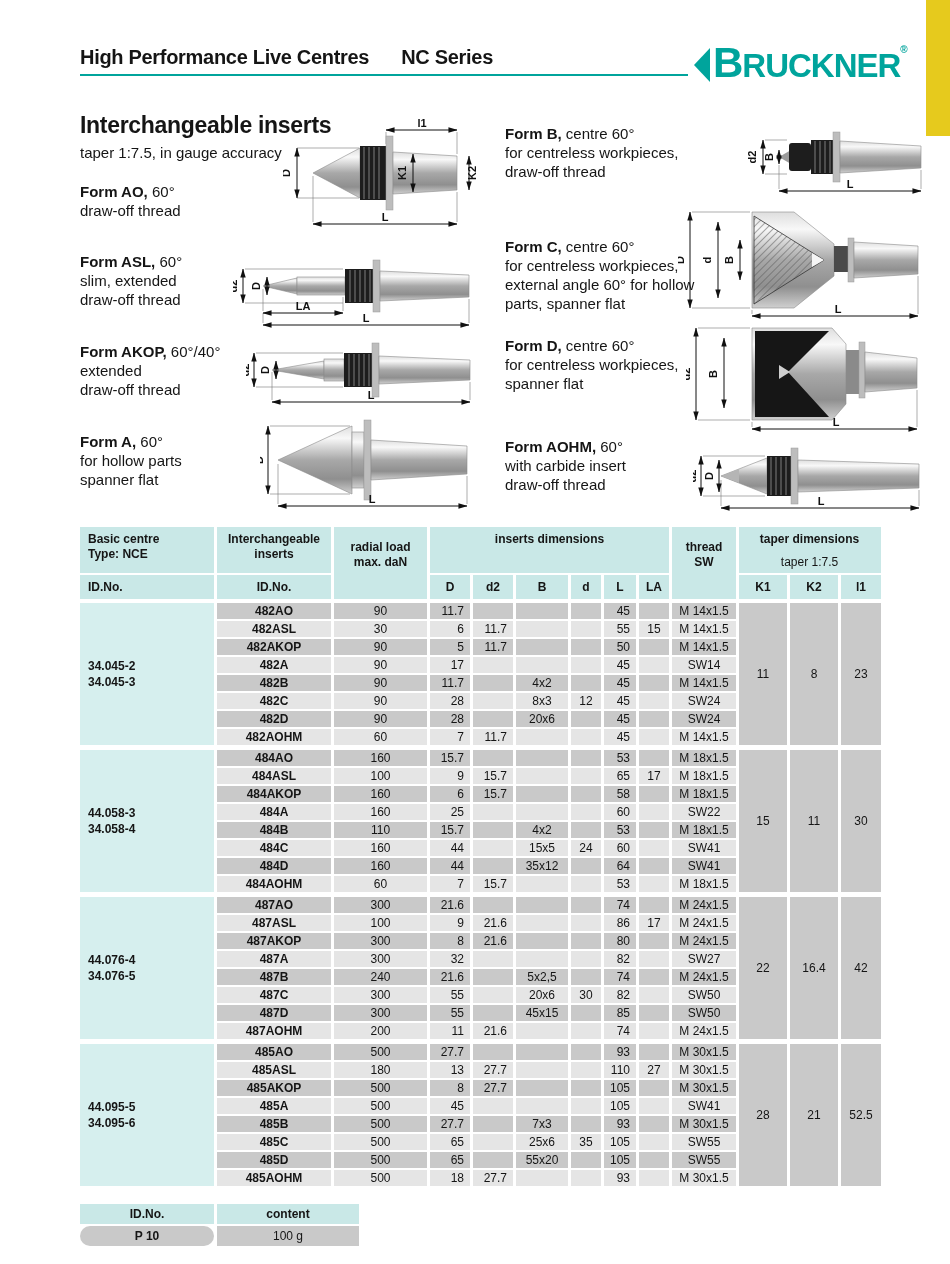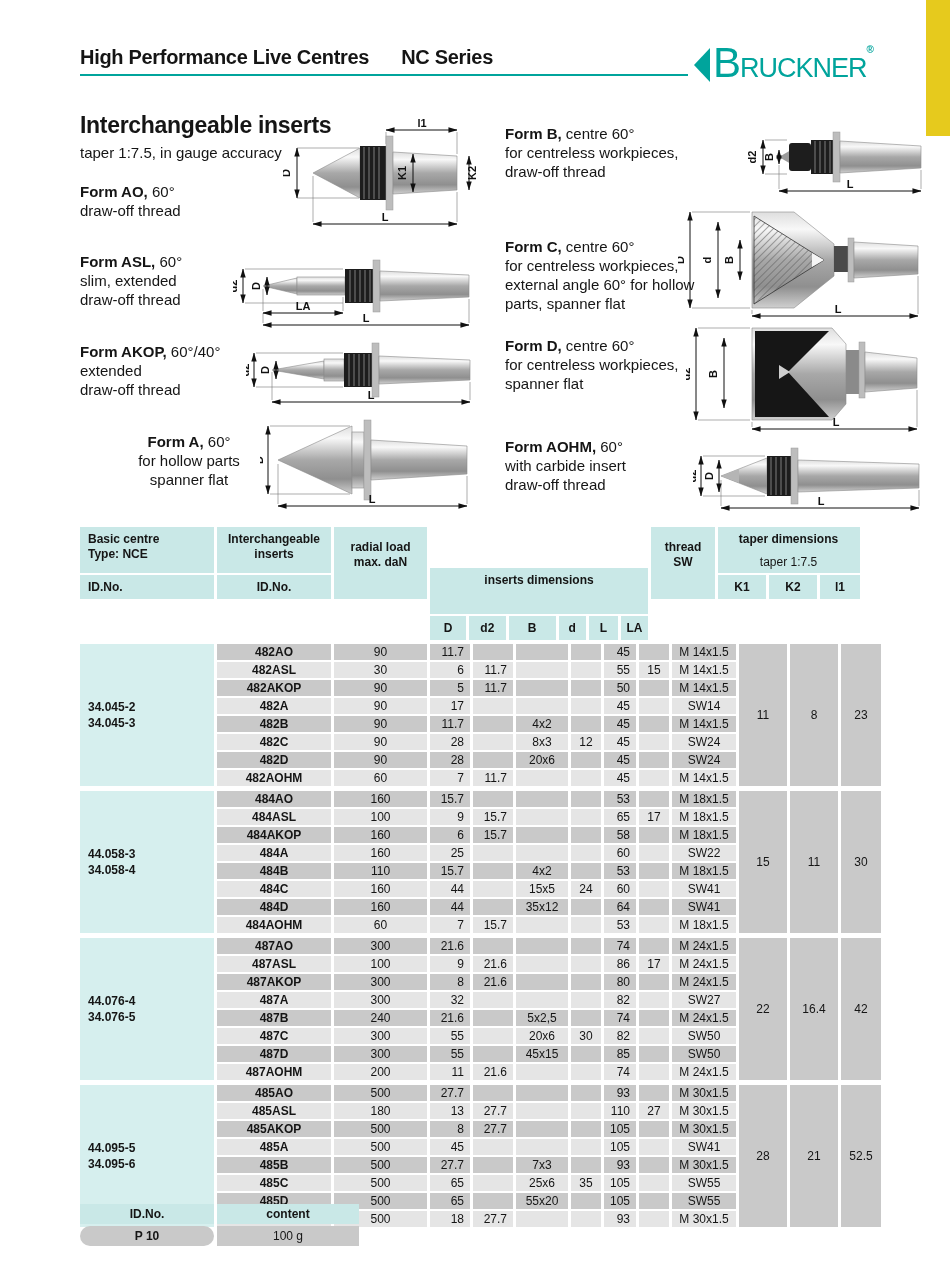--- a/index.html
+++ b/index.html
@@ -7,21 +7,21 @@
         font-family:"Liberation Sans",sans-serif;color:#151515;overflow:hidden;}
 
   
   .yellow-stripe{position:absolute;right:0;top:0;width:24px;height:136px;background:#e6ca1d;}
   .header-title{position:absolute;left:80px;top:46px;font-size:20px;font-weight:bold;
                 letter-spacing:-0.3px;display:flex;gap:32px;white-space:nowrap;}
   .title-rule{position:absolute;left:80px;top:74px;width:608px;height:2px;background:#00a49c;}
   .logo{position:absolute;left:694px;top:40px;display:flex;align-items:flex-start;color:#00a49c;}
   .logo-arrow{width:0;height:0;border-top:17px solid transparent;border-bottom:17px solid transparent;
               border-right:16px solid #00a49c;margin-top:8px;margin-right:3px;}
-  .logo-text{display:inline-block;font-weight:normal;font-size:27px;line-height:46px;letter-spacing:-1px;}
+  .logo-text{display:inline-block;font-weight:bold;font-size:33px;line-height:46px;letter-spacing:-1px;}
   .logo-text::first-letter{font-size:42px;}
   .logo-reg{font-size:10px;margin-top:4px;font-weight:bold;}
 
   
   .intro-heading{position:absolute;left:80px;top:112px;font-size:23px;font-weight:bold;letter-spacing:-0.3px;}
   .intro-sub{position:absolute;left:80px;top:144px;font-size:15px;}
   .form-block{position:absolute;font-size:15px;line-height:19px;width:218px;}
   .form-block .ft b{font-weight:bold;}
   .diagram{position:absolute;}
   .diagram svg{display:block;}
@@ -31,21 +31,21 @@
   .metal{fill:url(#gm);stroke:#8a8a8a;stroke-width:0.6;}
   .thread{fill:#1d1d1d;}
   .ridge{stroke:#5d5d5d;stroke-width:1.5;fill:none;}
   .flange{fill:#bdbdbd;stroke:#9a9a9a;stroke-width:0.5;}
 
   
   .itable{position:absolute;left:80px;top:527px;width:806px;font-size:12px;}
   .t-head{display:flex;gap:3px;margin-bottom:4px;}
   .th{background:#c9e8e7;box-sizing:border-box;}
   .h-col1{width:134px;}.h-col2{width:114px;}.h-col3{width:93px;}
-  .h-dims{width:218px;margin-top:41px;}.h-thread{width:64px;}.h-taper{width:142px;}
+  .h-dims{width:239px;}.h-thread{width:64px;}.h-taper{width:142px;}
   .th-main{height:46px;margin-bottom:2px;padding:5px 8px;font-weight:bold;line-height:15px;}
   .th-main.ctr{text-align:center;}
   .th-sub{height:24px;display:flex;align-items:center;font-weight:bold;box-sizing:border-box;}
   .th-sub.left{padding-left:8px;}
   .th-sub.ctr{justify-content:center;}
   .th-tall{height:72px;padding-top:13px;text-align:center;font-weight:bold;line-height:15px;box-sizing:border-box;}
   .sub-row{display:flex;gap:3px;}
   .h-taper .th-main{display:flex;flex-direction:column;justify-content:space-between;align-items:center;
                     padding:5px 5px 3px 4px;}
   .taper-ratio{font-weight:normal;}
@@ -124,21 +124,21 @@
       <div class="form-block" style="left: 80px; top: 252px;">
         <div class="ft"><b>Form ASL,</b> 60°</div>
         <div>slim, extended</div>
         <div>draw-off thread</div>
       </div>
       <div class="form-block" style="left: 80px; top: 342px;">
         <div class="ft"><b>Form AKOP,</b> 60°/40°</div>
         <div>extended</div>
         <div>draw-off thread</div>
       </div>
-      <div class="form-block" style="left: 80px; top: 432px; text-align: center;">
+      <div class="form-block" style="left: 80px; top: 432px;">
         <div class="ft"><b>Form A,</b> 60°</div>
         <div>for hollow parts</div>
         <div>spanner flat</div>
       </div>
       <div class="form-block" style="left: 505px; top: 124px;">
         <div class="ft"><b>Form B,</b> centre 60°</div>
         <div>for centreless workpieces,</div>
         <div>draw-off thread</div>
       </div>
       <div class="form-block" style="left: 505px; top: 237px;">

